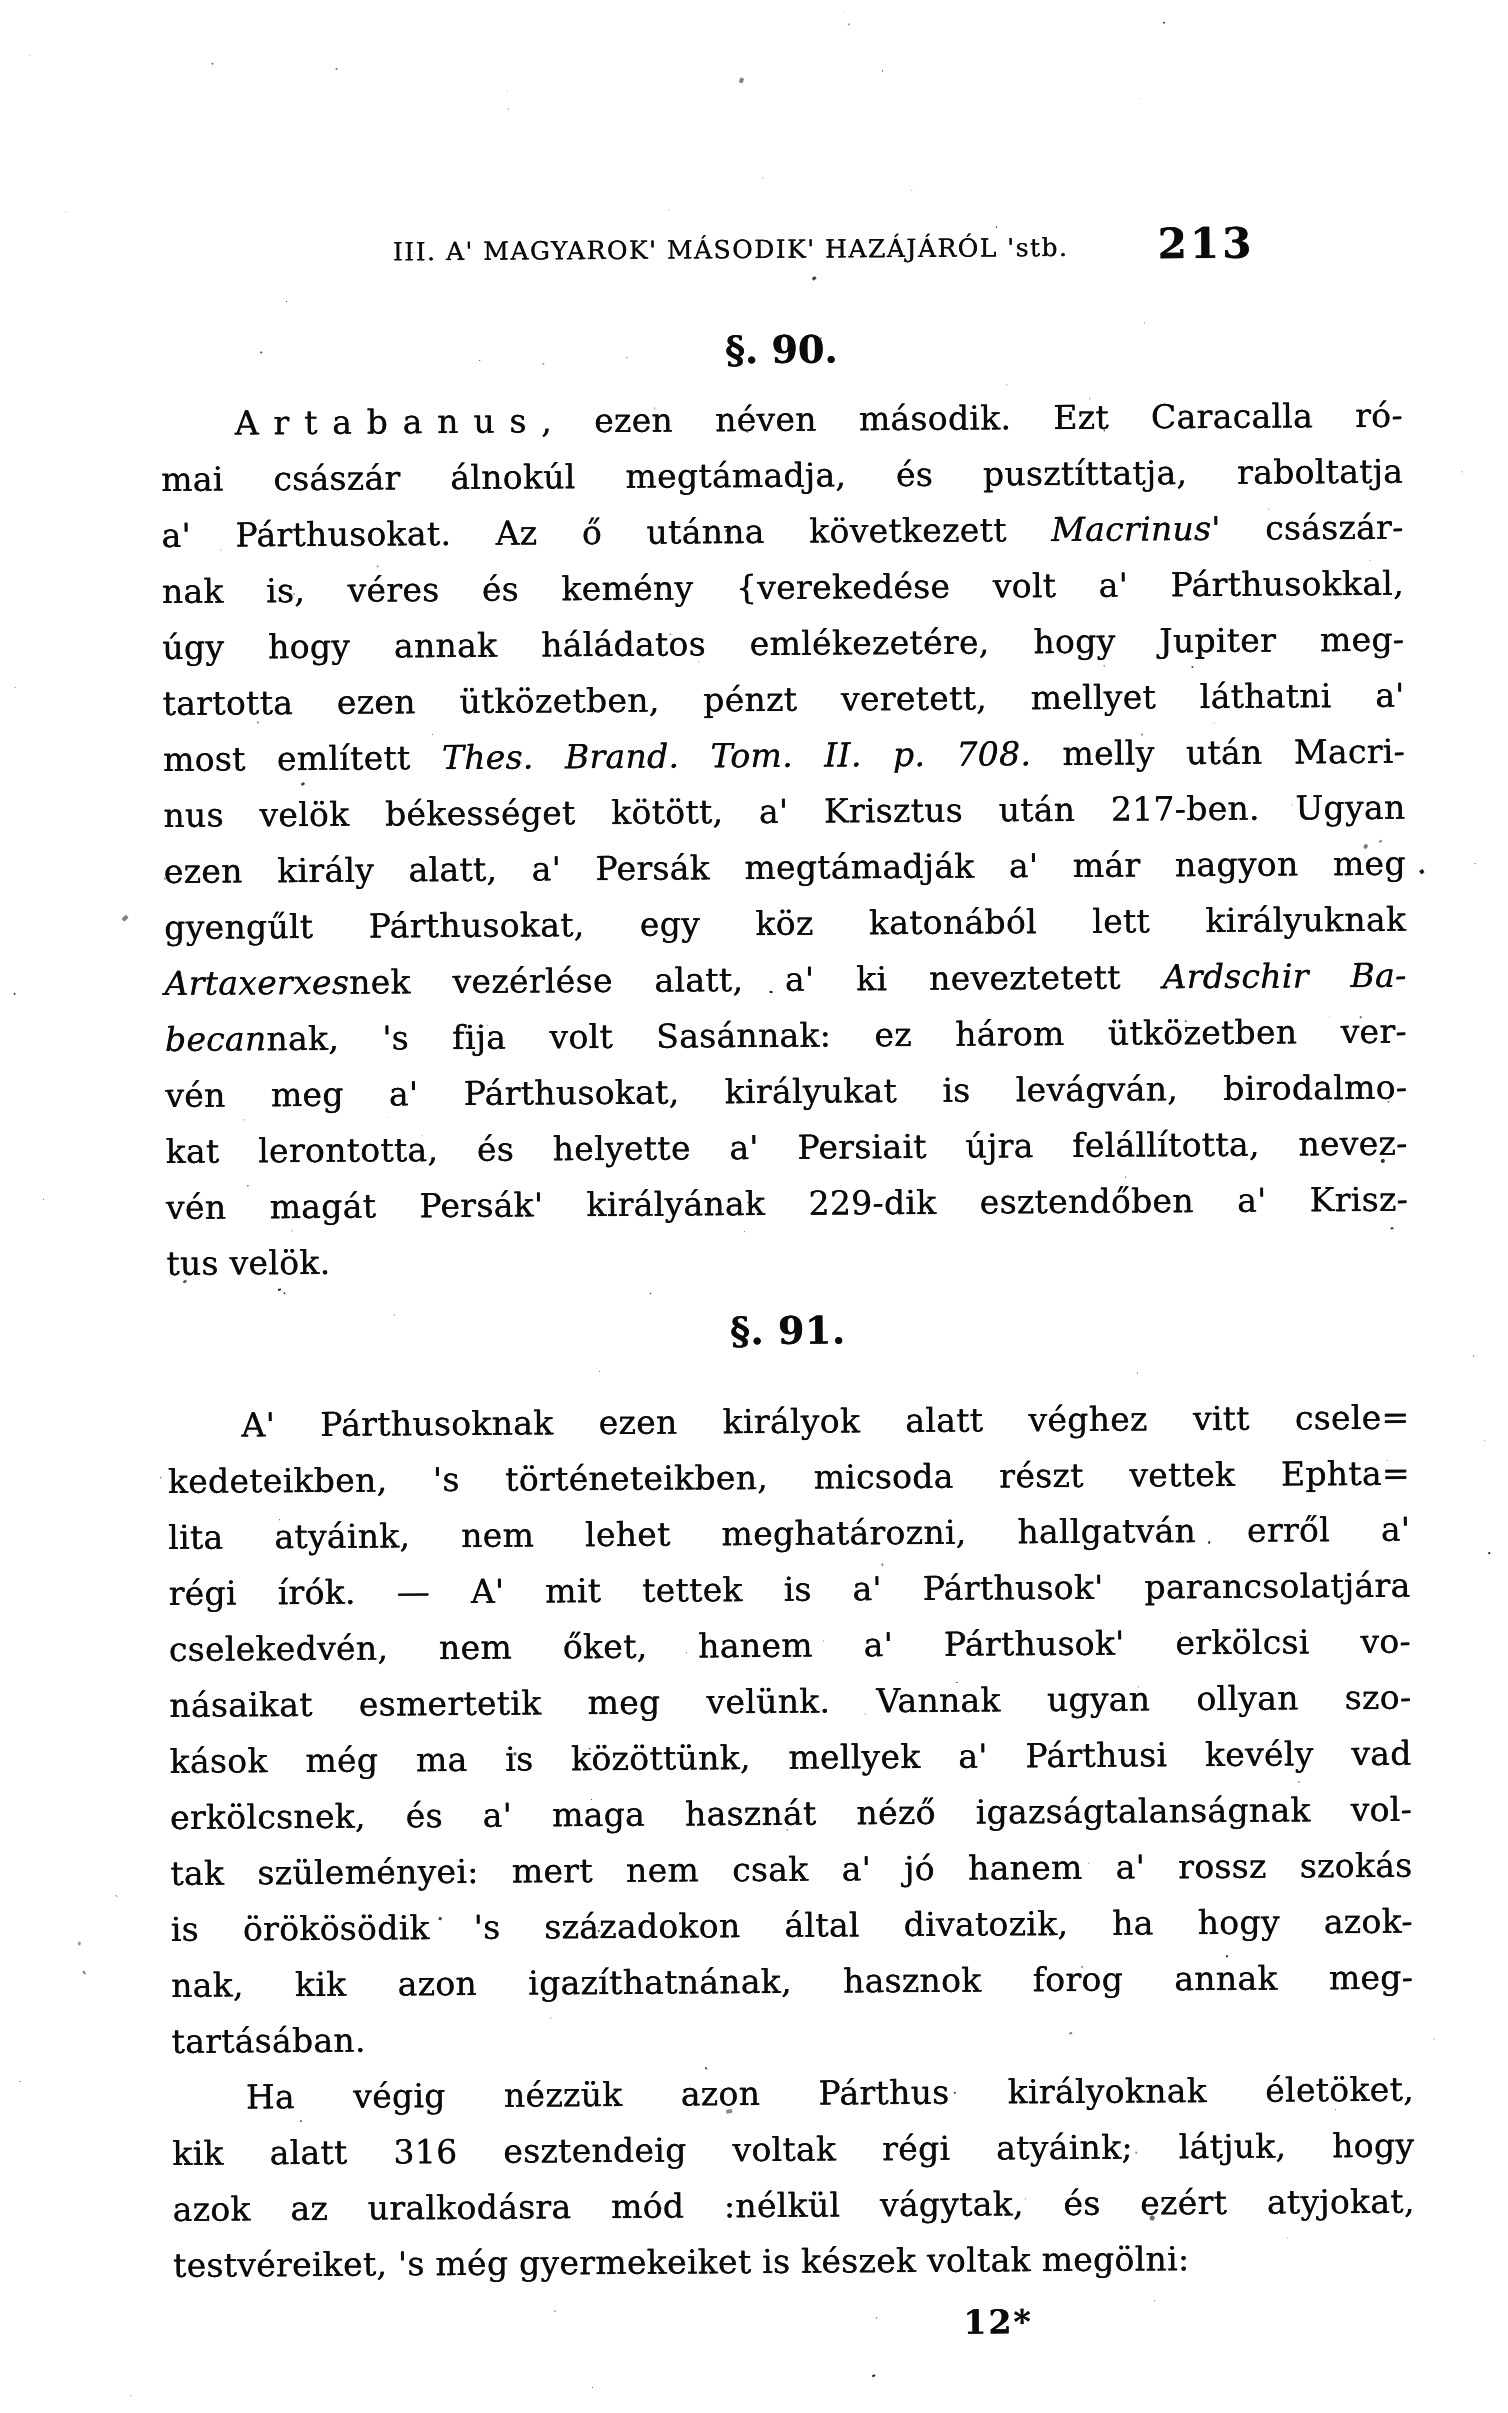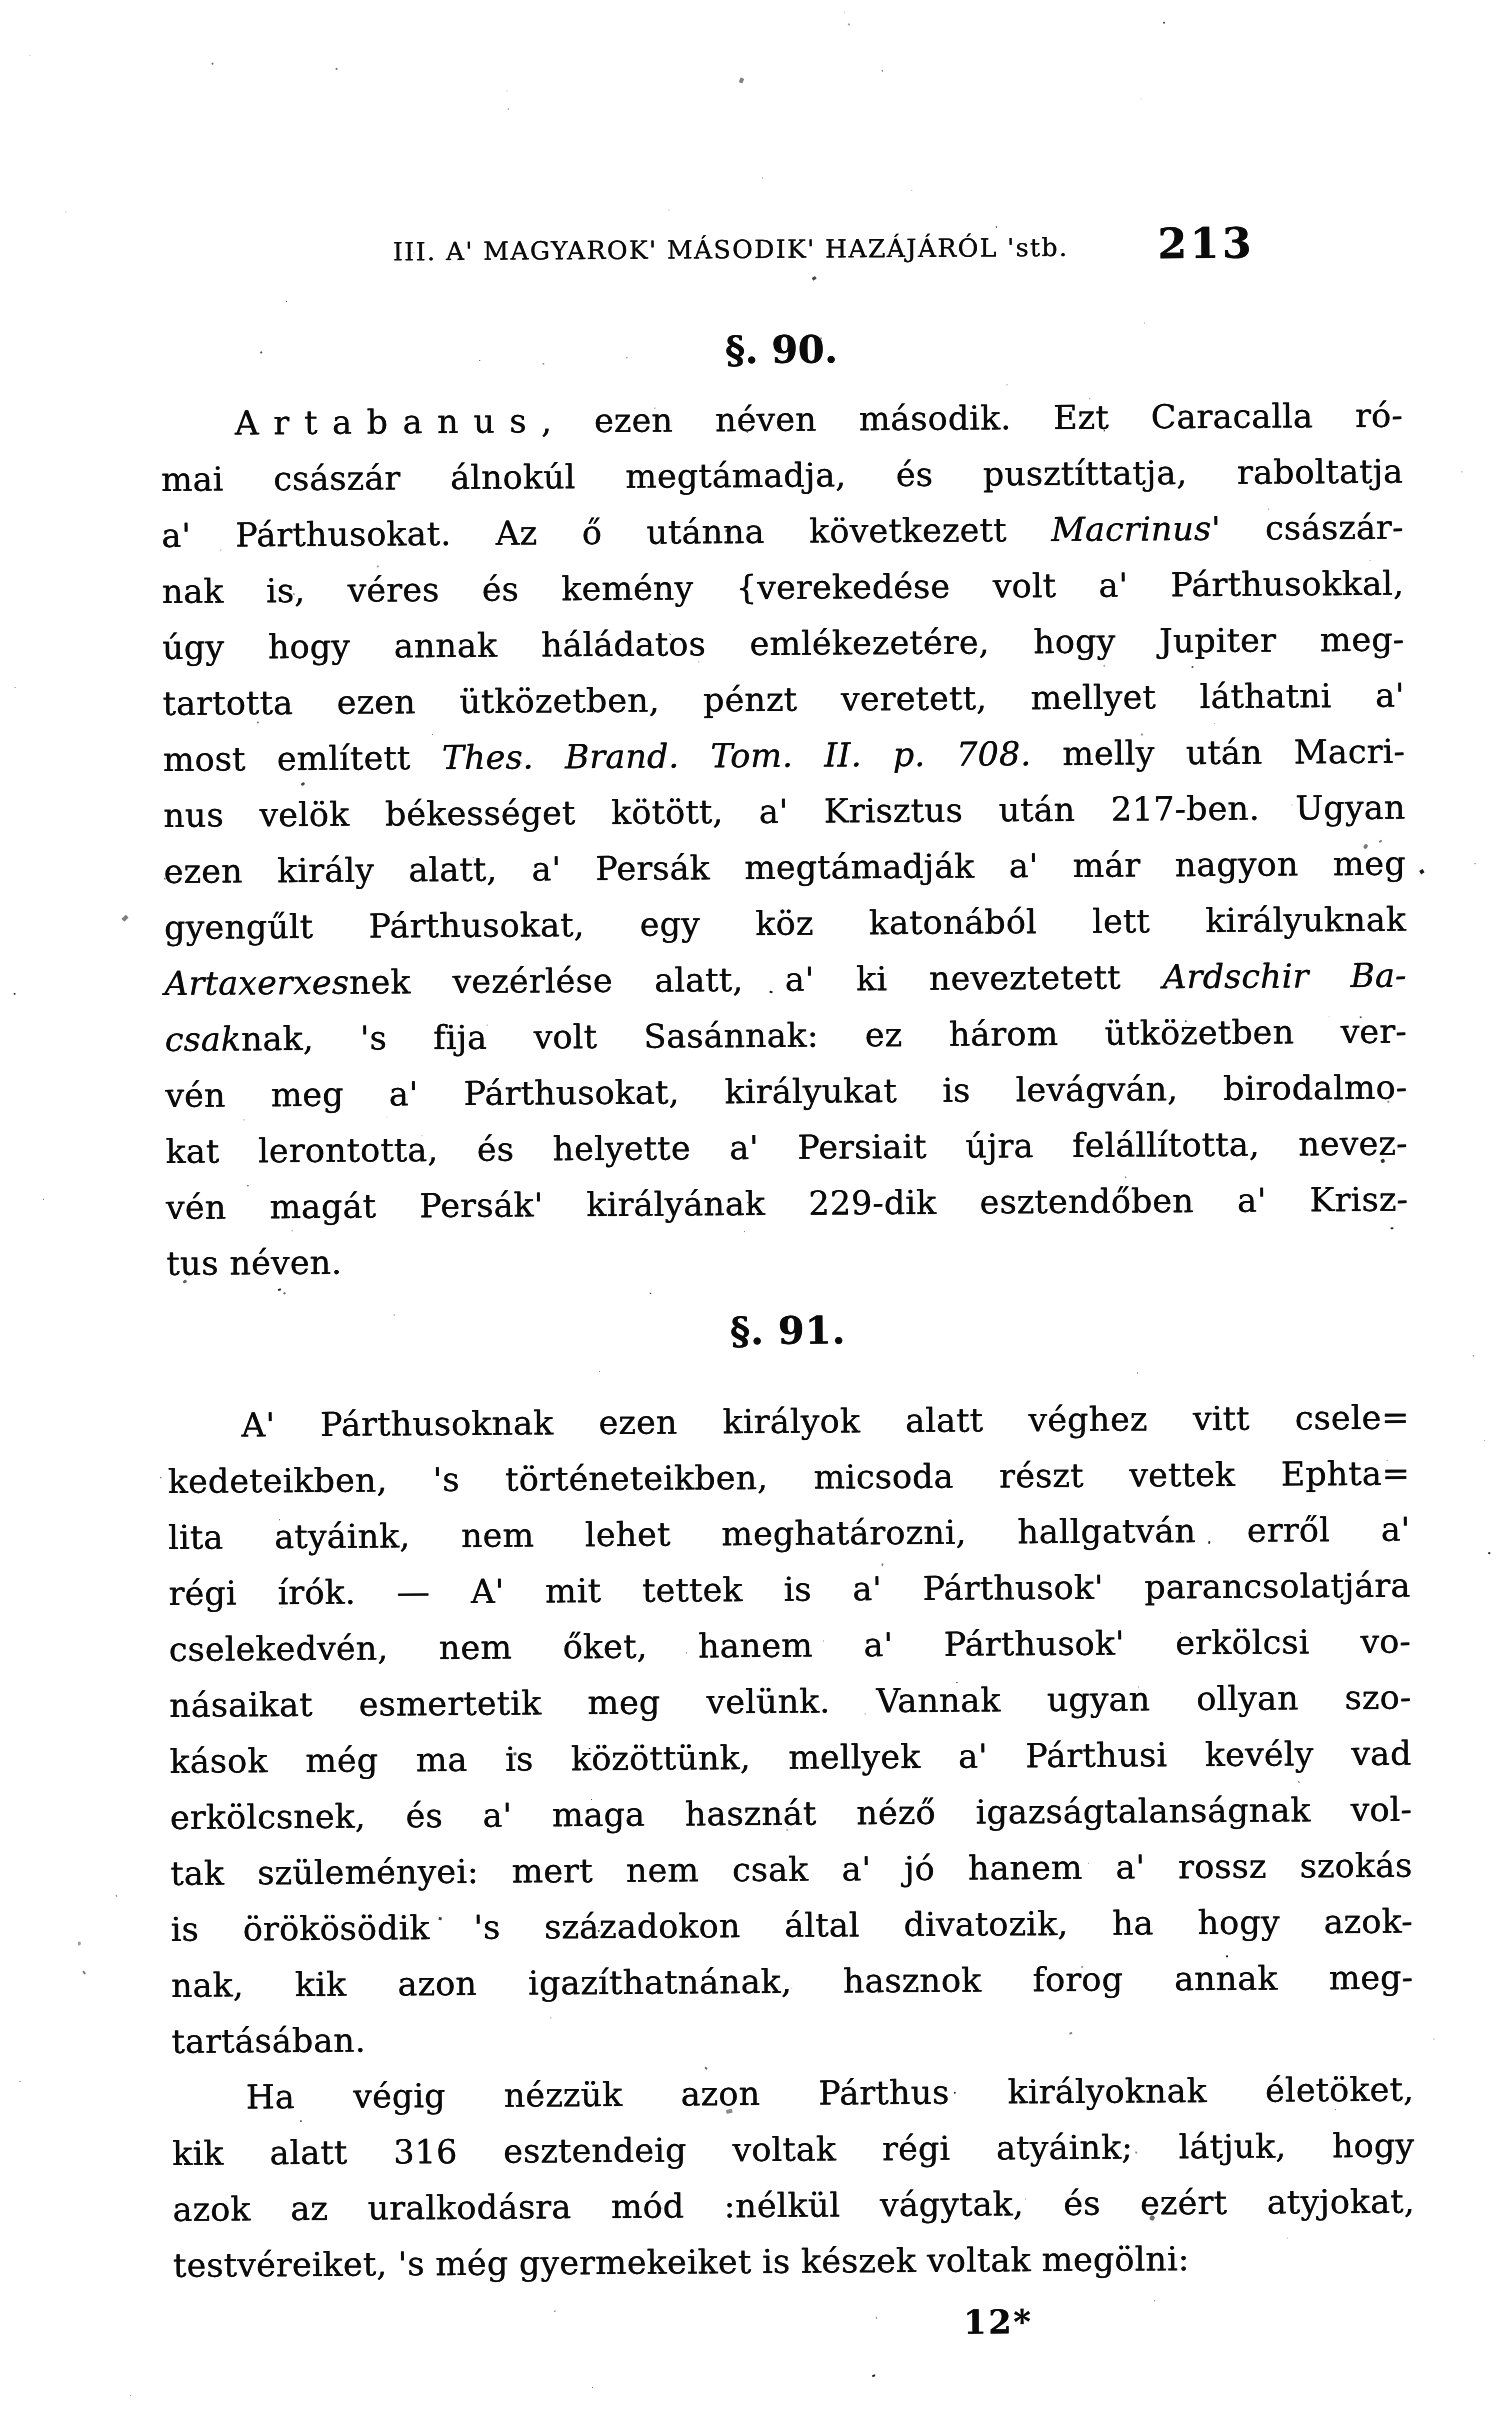--- a/index.html
+++ b/index.html
@@ -65,25 +65,25 @@
           <div class="line"><span>mai császár álnokúl megtámadja, és pusztíttatja, raboltatja</span></div>
           <div class="line"><span>a' Párthusokat. Az ő utánna következett </span><span class="it">Macrinus'</span><span> császár-</span></div>
           <div class="line"><span>nak is, véres és kemény {verekedése volt a' Párthusokkal,</span></div>
           <div class="line"><span>úgy hogy annak háládatos emlékezetére, hogy Jupiter meg-</span></div>
           <div class="line"><span>tartotta ezen ütközetben, pénzt veretett, mellyet láthatni a'</span></div>
           <div class="line"><span>most említett </span><span class="it">Thes. Brand. Tom. II. p. 708.</span><span> melly után Macri-</span></div>
           <div class="line"><span>nus velök békességet kötött, a' Krisztus után 217-ben. Ugyan</span></div>
           <div class="line"><span>ezen király alatt, a' Persák megtámadják a' már nagyon meg</span></div>
           <div class="line"><span>gyengűlt Párthusokat, egy köz katonából lett királyuknak</span></div>
           <div class="line"><span class="it">Artaxerxes</span><span>nek vezérlése alatt, a' ki neveztetett </span><span class="it">Ardschir Ba-</span></div>
-          <div class="line"><span class="it">csak</span><span>nak, 's fija volt Sasánnak: ez három ütközetben ver-</span></div>
+          <div class="line"><span class="it">becan</span><span>nak, 's fija volt Sasánnak: ez három ütközetben ver-</span></div>
           <div class="line"><span>vén meg a' Párthusokat, királyukat is levágván, birodalmo-</span></div>
           <div class="line"><span>kat lerontotta, és helyette a' Persiait újra felállította, nevez-</span></div>
           <div class="line"><span>vén magát Persák' királyának 229-dik esztendőben a' Krisz-</span></div>
-          <div class="line"><span>tus néven.</span></div>
+          <div class="line"><span>tus velök.</span></div>
         </div>
 
       <div class="h91">§. 91.</div>
 
       <div class="para para-gap">
           <div class="line"><span>A' Párthusoknak ezen királyok alatt véghez vitt csele=</span></div>
           <div class="line"><span>kedeteikben, 's történeteikben, micsoda részt vettek Ephta=</span></div>
           <div class="line"><span>lita atyáink, nem lehet meghatározni, hallgatván erről a'</span></div>
           <div class="line"><span>régi írók. — A' mit tettek is a' Párthusok' parancsolatjára</span></div>
           <div class="line"><span>cselekedvén, nem őket, hanem a' Párthusok' erkölcsi vo-</span></div>

